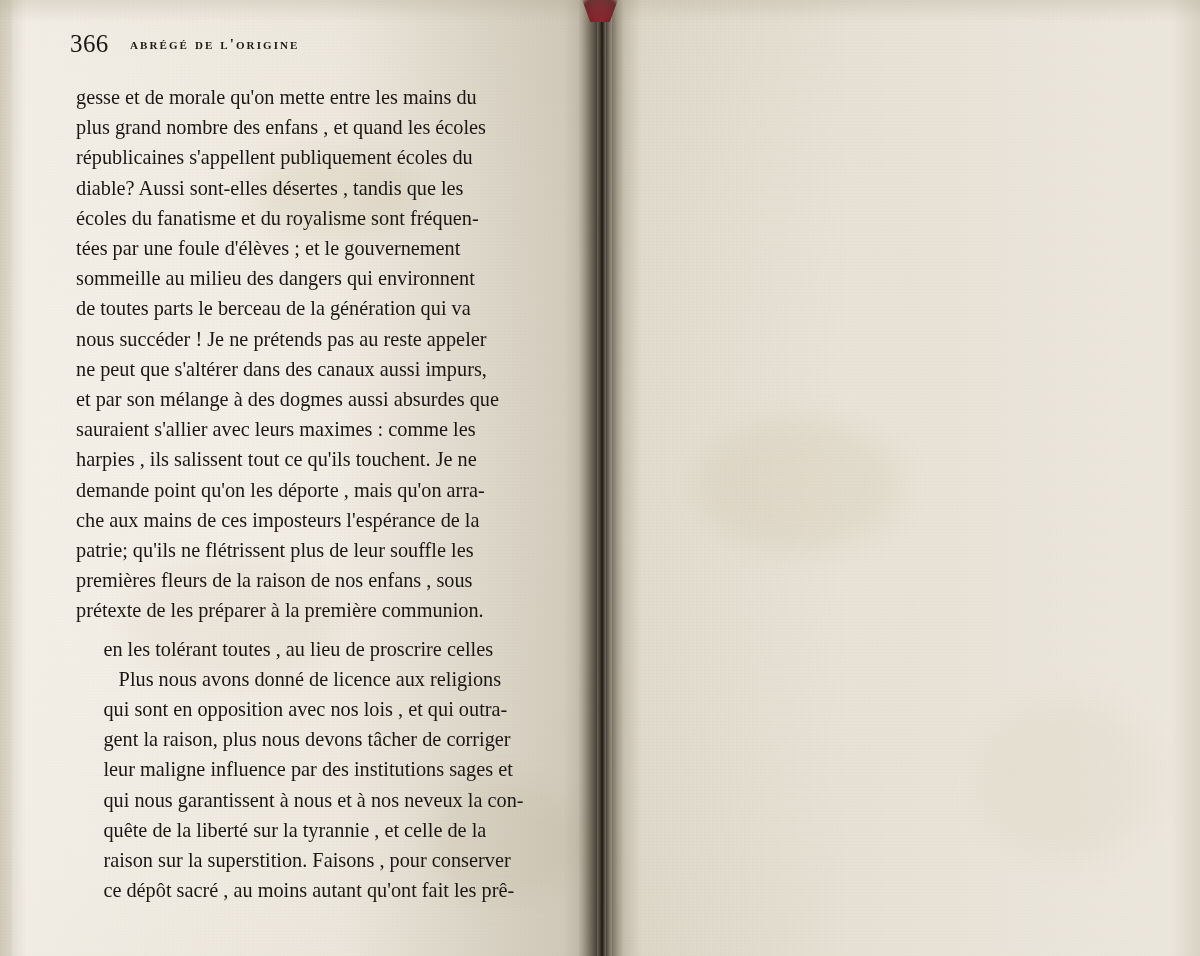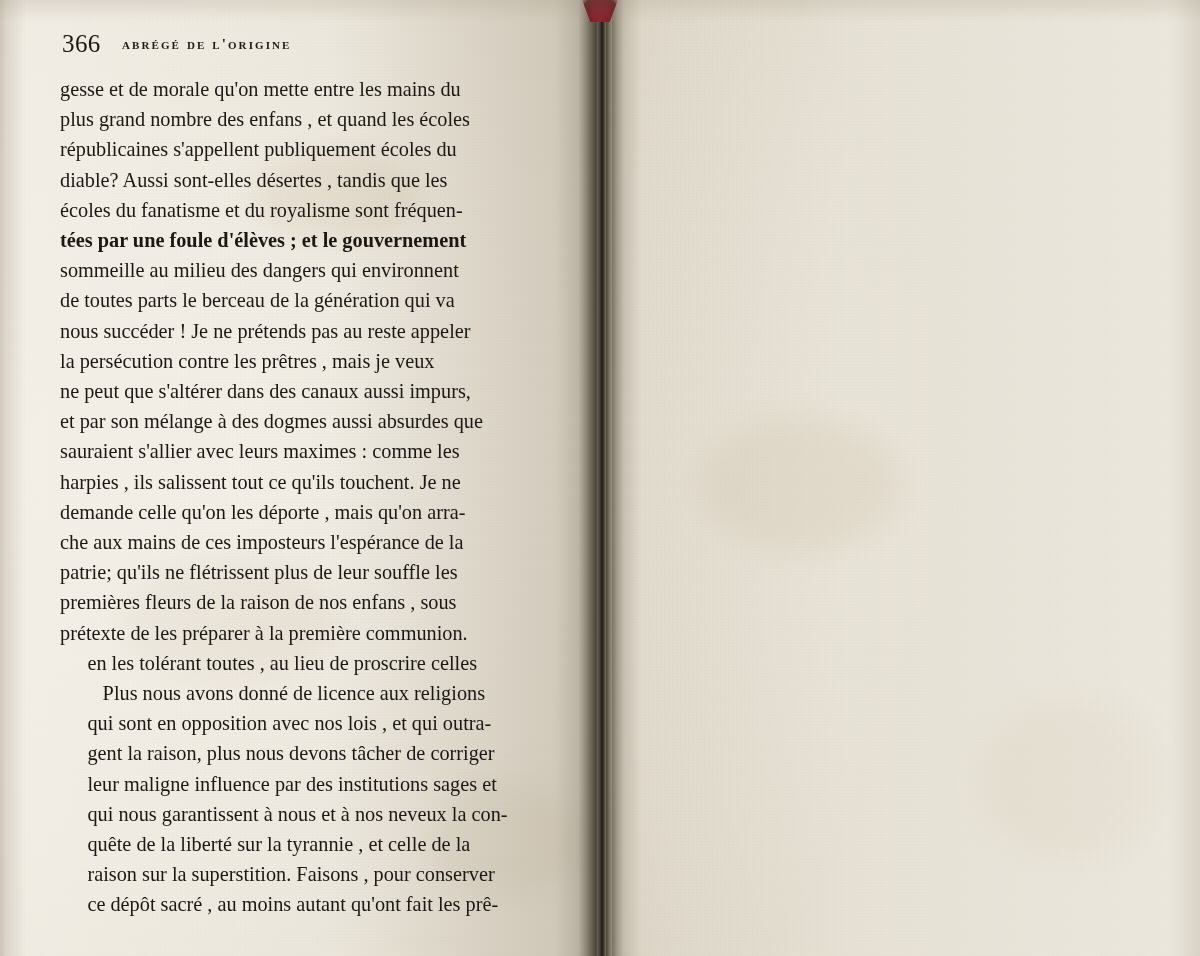--- a/index.html
+++ b/index.html
@@ -40,21 +40,21 @@
     pointer-events: none;
     filter: blur(14px);
   }
 
   
   .leaf {
     position: absolute;
     top: 0; bottom: 0;
     overflow: hidden;
   }
-  .leaf-left  { left: 4px;   width: 592px;
+  .leaf-left  { left: 12px;   width: 592px;
     background:
       linear-gradient(90deg, rgba(247,244,237,.55) 0%, rgba(240,236,227,.15) 55%, rgba(176,165,145,.42) 93%, rgba(120,110,92,.55) 100%);
   }
   .leaf-right { left: 612px; width: 588px;
     background:
       linear-gradient(90deg, rgba(130,118,98,.50) 0%, rgba(196,186,166,.25) 5%, rgba(243,240,232,.20) 40%, rgba(248,245,238,.45) 100%);
   }
 
   
   .gutter {
@@ -115,21 +115,21 @@
     text-align: justify;
     color: #1b1814;
     -webkit-hyphens: none; hyphens: none;
   }
   #col-left {
     left: 56px; top: 74px;
     width: 520px;
     font-size: 20.3px;
     line-height: 30.2px;
   }
-  .col p { margin: 0; text-indent: 0; }
+  .col p { margin: 8px; text-indent: 0; }
   .col p + p { text-indent: 1.35em; }
 
   
   .ln {
     display: block;
     white-space: pre;
     transform-origin: left center;
   }
   #col-left .ln  { text-align: justify; }
 
@@ -170,30 +170,29 @@
 
     <div class="head-title" id="head-left-title">ABRÉGÉ DE L'ORIGINE</div>
 
     <div class="col" id="col-left">
         <p>
           <span class="ln" style="transform: scaleX(1);">gesse et de morale qu'on mette entre les mains du</span>
           <span class="ln" style="transform: scaleX(1);">plus grand nombre des enfans , et quand les écoles</span>
           <span class="ln" style="transform: scaleX(1);">républicaines s'appellent publiquement écoles du</span>
           <span class="ln" style="transform: scaleX(1);">diable? Aussi sont-elles désertes , tandis que les</span>
           <span class="ln" style="transform: scaleX(1);">écoles du fanatisme et du royalisme sont fréquen-</span>
-          <span class="ln" style="transform: scaleX(1); font-weight: bold;">tées par une foule d'élèves ; et le gouvernement</span>
+          <span class="ln" style="transform: scaleX(1);">tées par une foule d'élèves ; et le gouvernement</span>
           <span class="ln" style="transform: scaleX(1);">sommeille au milieu des dangers qui environnent</span>
           <span class="ln" style="transform: scaleX(1);">de toutes parts le berceau de la génération qui va</span>
           <span class="ln" style="transform: scaleX(1);">nous succéder ! Je ne prétends pas au reste appeler</span>
-          <span class="ln" style="transform: scaleX(1);">la persécution contre les prêtres , mais je veux</span>
           <span class="ln" style="transform: scaleX(1);">ne peut que s'altérer dans des canaux aussi impurs,</span>
           <span class="ln" style="transform: scaleX(1); font-family: Liberation Serif, serif;">et par son mélange à des dogmes aussi absurdes que</span>
           <span class="ln" style="transform: scaleX(1);">sauraient s'allier avec leurs maximes : comme les</span>
           <span class="ln" style="transform: scaleX(1);">harpies , ils salissent tout ce qu'ils touchent. Je ne</span>
-          <span class="ln" style="transform: scaleX(1);">demande celle qu'on les déporte , mais qu'on arra-</span>
+          <span class="ln" style="transform: scaleX(1);">demande point qu'on les déporte , mais qu'on arra-</span>
           <span class="ln" style="transform: scaleX(1);">che aux mains de ces imposteurs l'espérance de la</span>
           <span class="ln" style="transform: scaleX(1);">patrie; qu'ils ne flétrissent plus de leur souffle les</span>
           <span class="ln" style="transform: scaleX(1);">premières fleurs de la raison de nos enfans , sous</span>
           <span class="ln" style="transform: scaleX(1);">prétexte de les préparer à la première communion.</span>
         </p>
         <p>
           <span class="ln" style="transform: scaleX(1);">en les tolérant toutes , au lieu de proscrire celles</span>
           <span class="ln" style="transform: scaleX(1);">   Plus nous avons donné de licence aux religions</span>
           <span class="ln" style="transform: scaleX(1);">qui sont en opposition avec nos lois , et qui outra-</span>
           <span class="ln" style="transform: scaleX(1);">gent la raison, plus nous devons tâcher de corriger</span>

